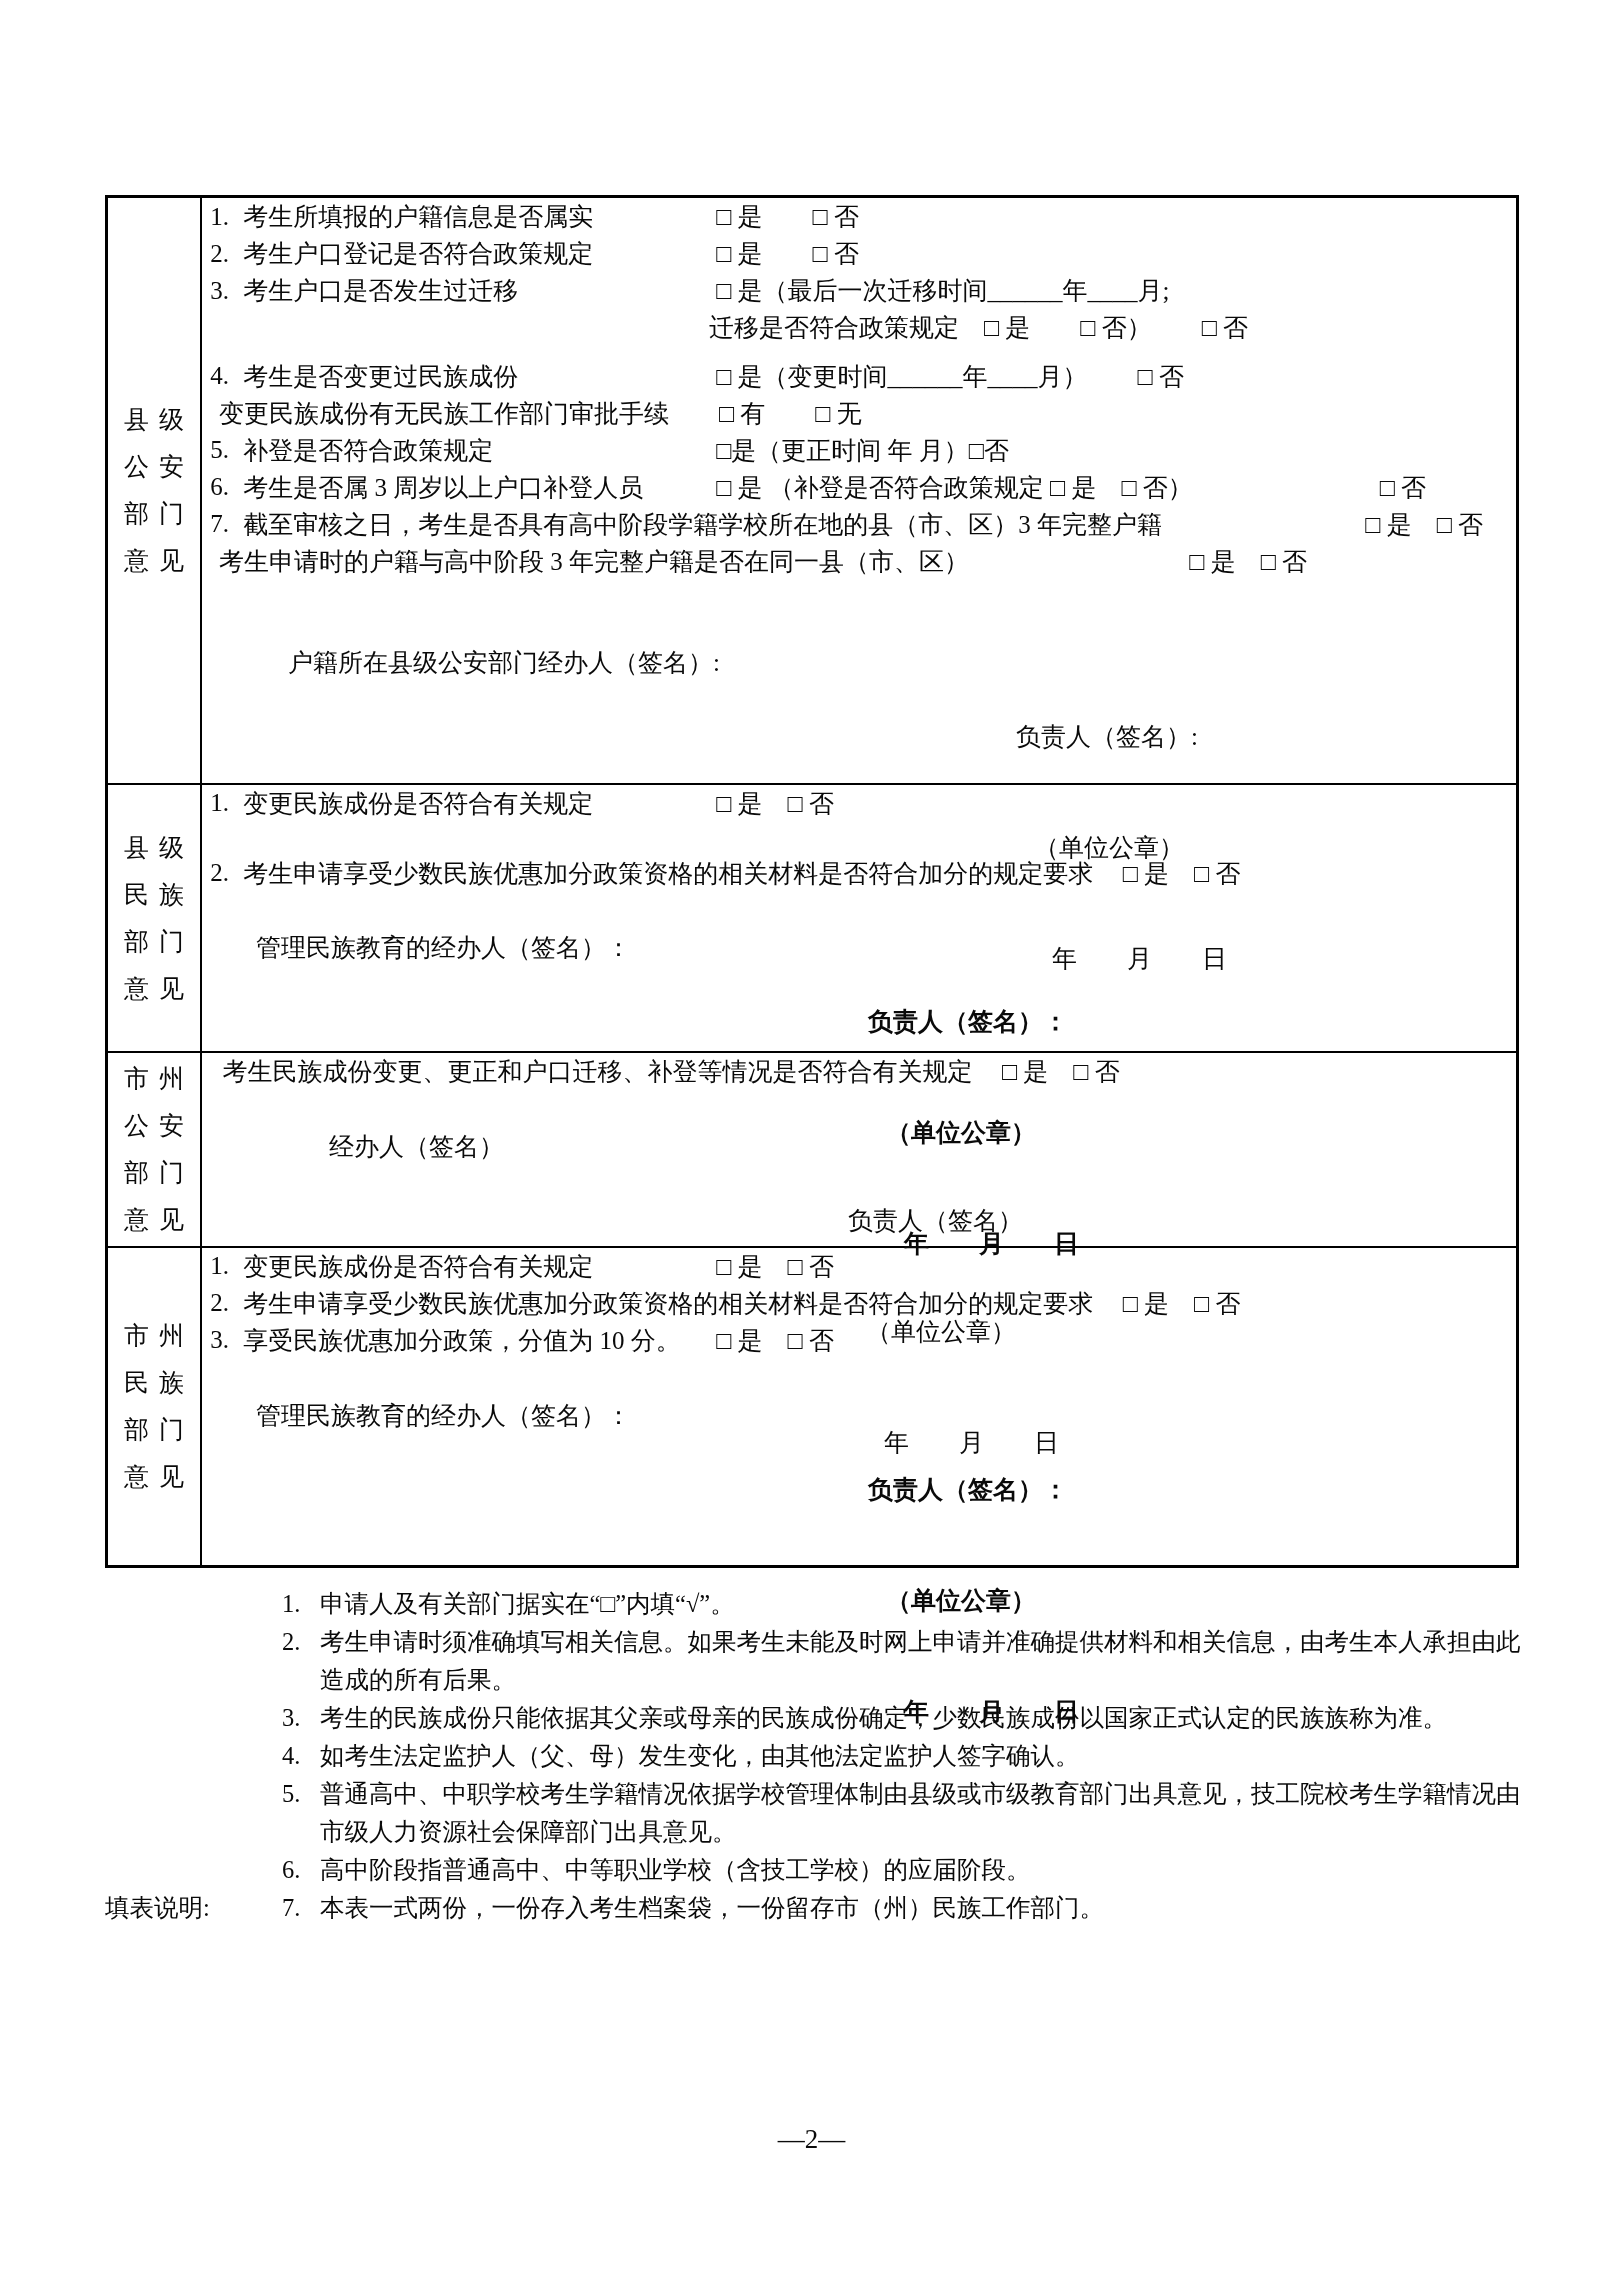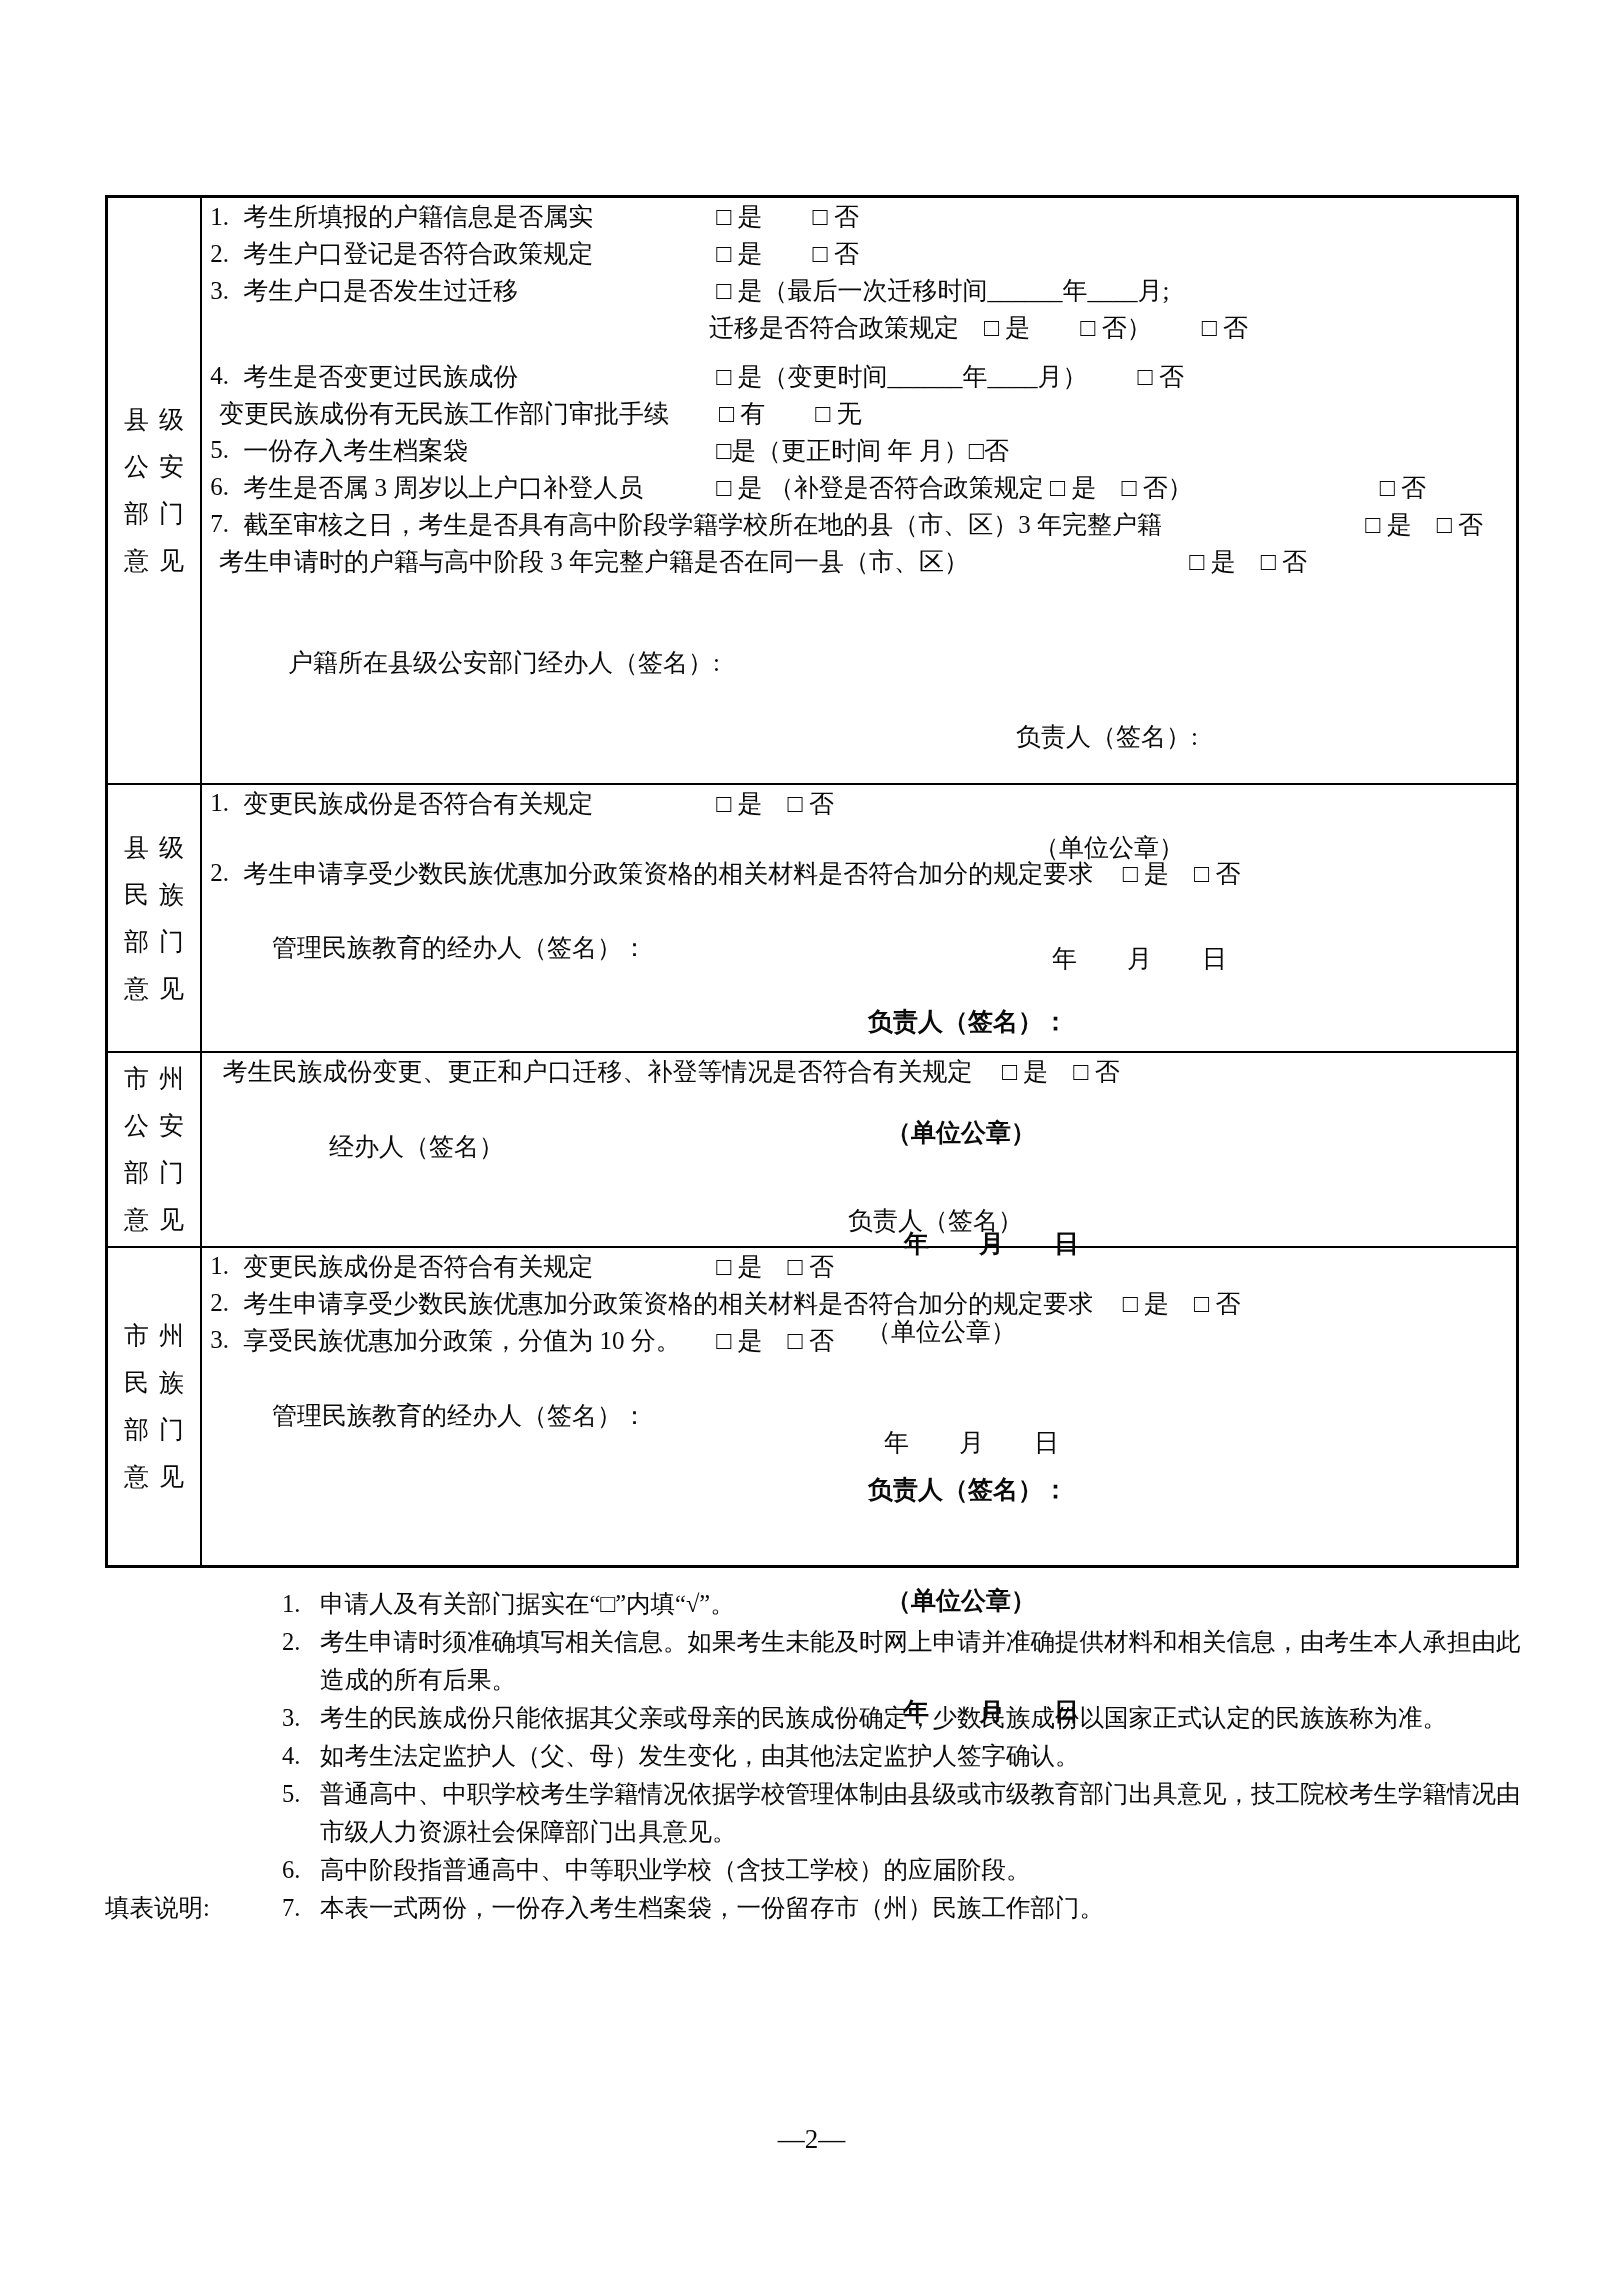--- a/index.html
+++ b/index.html
@@ -73,21 +73,21 @@
   .cs { padding-left: 20.5px; }   
   .mt14 { margin-top: 11.5px; }
   .mt40 { margin-top: 33px; }
   .mt45 { margin-top: 37px; }
   .mt47 { margin-top: 38px; }
   .mt78 { margin-top: 64px; }
 
   .sign { position: relative; height: 110px; }
   .sign-left { position: absolute; top: 0; line-height: 37px; white-space: pre; }
   .sl-1 { left: 86px; }
-  .sl-2 { left: 70px; }
+  .sl-2 { left: 54px; }
   .sl-3 { left: 127px; }
   .sign-right { position: absolute; top: 0; line-height: 37px; white-space: pre; }
   .sr-1 { left: 814px; }
   .sr-2 { left: 666px; font-weight: bold; }
   .sr-3 { left: 646px; }
   .seal { padding-left: 18px; }
   .date { padding-left: 36px; }
 
   
   .notes {
@@ -153,21 +153,21 @@
         <div class="ln mt14">
           <span class="no">4.</span>
           <span class="q tab">考生是否变更过民族成份</span>
           <span class="opt">□ 是（变更时间______年____月）　　□ 否</span>
         </div>
         <div class="ln">
           <span class="ct">变更民族成份有无民族工作部门审批手续　　□ 有　　□ 无</span>
         </div>
         <div class="ln">
           <span class="no">5.</span>
-          <span class="q tab">一份存入考生档案袋</span>
+          <span class="q tab">补登是否符合政策规定</span>
           <span class="opt">□是（更正时间 年 月）□否</span>
         </div>
         <div class="ln">
           <span class="no">6.</span>
           <span class="q tab">考生是否属 3 周岁以上户口补登人员</span>
           <span class="opt">□ 是 （补登是否符合政策规定 □ 是　□ 否）</span>
           <span class="right mr110">□ 否</span>
         </div>
         <div class="ln">
           <span class="no">7.</span>

